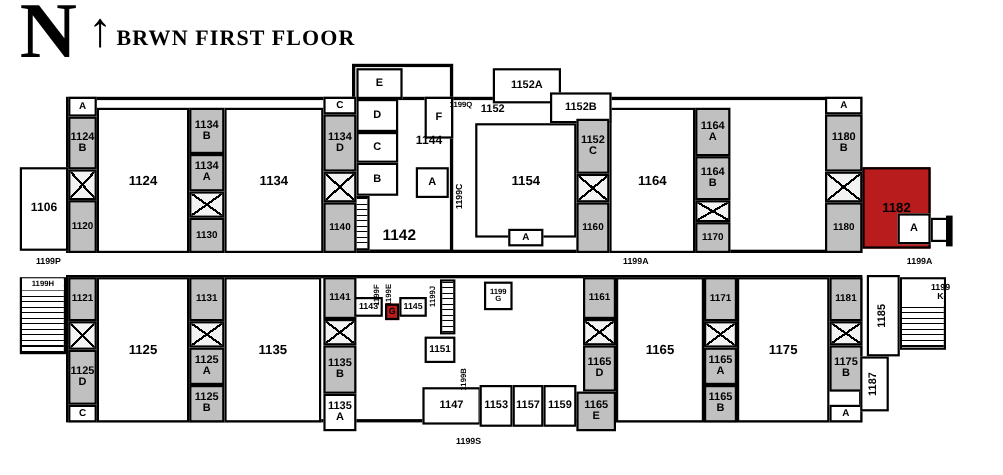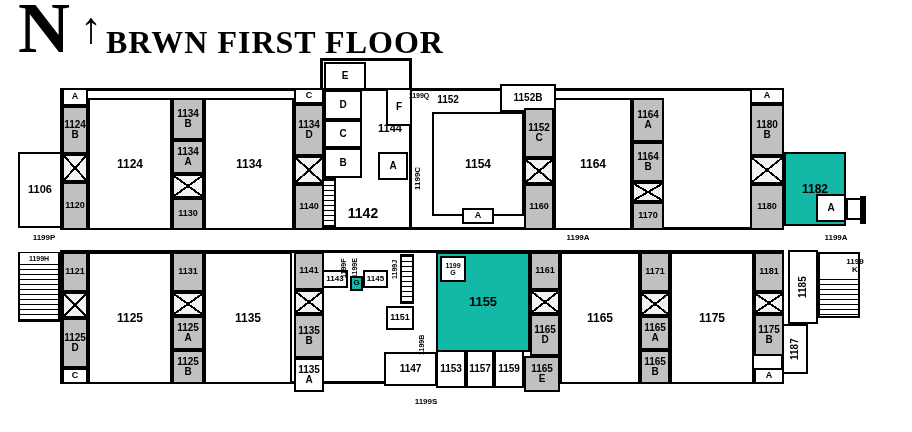--- a/index.html
+++ b/index.html
@@ -5,37 +5,37 @@
 <style>
   html,body{margin:0;padding:0;}
   body{width:912px;height:432px;position:relative;background:#fff;overflow:hidden;
        font-family:"Liberation Sans",sans-serif;color:#000;}
   #plan{position:absolute;left:0;top:0;width:912px;height:432px;}
   .cell{position:absolute;box-sizing:border-box;display:flex;align-items:center;justify-content:center;
         text-align:center;font-weight:bold;line-height:1.05;white-space:pre-line;font-size:11px;}
   .room{background:#fff;border:2px solid #000;}
   .outline{border:3px solid #000;background:transparent;}
   .gray{background:#c0c0c0;border:2px solid #000;}
-  .green{background:#14b8a6;border:2px solid #000;}
+  .green{background:#b91c1c;border:2px solid #000;}
   .hatch{background:#f2f2f2;border:2px solid #000;
     background-image:
       linear-gradient(to top right,transparent calc(50% - 1px),#000 calc(50% - 1px),#000 calc(50% + 1px),transparent calc(50% + 1px)),
       linear-gradient(to bottom right,transparent calc(50% - 1px),#000 calc(50% - 1px),#000 calc(50% + 1px),transparent calc(50% + 1px));}
   .stair{background:#fff;border:2px solid #000;
     background-image:repeating-linear-gradient(180deg,#000 0px,#000 1px,transparent 1px,transparent 5px);}
   .label{background:transparent;border:none;}
   .wlabel{background:#fff;border:none;}
   .vlabel{background:transparent;border:none;writing-mode:vertical-rl;transform:rotate(180deg);}
   .vroom{background:#fff;border:2px solid #000;writing-mode:vertical-rl;transform:rotate(180deg);}
   .wall{background:#000;border:none;}
   .north-n{position:absolute;left:18px;top:-8px;font-family:"Liberation Serif",serif;
            font-weight:bold;font-size:72px;line-height:1;}
   .north-arrow{position:absolute;left:80px;top:6px;font-size:44px;line-height:1;font-weight:bold;}
   .heading{position:absolute;left:106px;top:24px;font-family:"Liberation Serif",serif;
-           font-weight:bold;font-size:32px;letter-spacing:1px;}
+           font-weight:bold;font-size:20px;letter-spacing:1px;}
   .legend{position:absolute;left:402px;top:8px;width:72px;height:44px;background:#00dd00;
           display:flex;align-items:center;justify-content:center;text-align:center;
           font-size:11px;white-space:pre-line;}
 </style>
 </head>
 <body>
 
 <div id="plan">
   <div class="north-n">N</div>
   <div class="north-arrow">↑</div>
@@ -54,20 +54,21 @@
     <div class="cell room" style="left: 670px; top: 252px; width: 84px; height: 132px; font-size: 12px;">1175</div>
     <div class="cell room" style="left: 324px; top: 62px; width: 42px; height: 28px; font-size: 10px;">E</div>
     <div class="cell room" style="left: 324px; top: 90px; width: 38px; height: 30px; font-size: 10px;">D</div>
     <div class="cell room" style="left: 324px; top: 120px; width: 38px; height: 28px; font-size: 10px;">C</div>
     <div class="cell room" style="left: 324px; top: 148px; width: 38px; height: 30px; font-size: 10px;">B</div>
     <div class="cell room" style="left: 386px; top: 88px; width: 26px; height: 38px; font-size: 10px;">F</div>
     <div class="cell room" style="left: 378px; top: 152px; width: 30px; height: 28px; font-size: 10px;">A</div>
     <div class="cell stair" style="left: 322px; top: 178px; width: 14px; height: 50px;"></div>
     <div class="cell label" style="left: 368px; top: 120px; width: 44px; height: 18px; font-size: 11px;">1144</div>
     <div class="cell label" style="left: 336px; top: 204px; width: 54px; height: 18px; font-size: 14px;">1142</div>
+    <div class="cell room" style="left: 448px; top: 62px; width: 62px; height: 32px; font-size: 10px;">1152A</div>
     <div class="cell room" style="left: 500px; top: 84px; width: 56px; height: 28px; font-size: 10px;">1152B</div>
     <div class="cell label" style="left: 430px; top: 92px; width: 36px; height: 16px; font-size: 10px;">1152</div>
     <div class="cell room" style="left: 462px; top: 208px; width: 32px; height: 16px; font-size: 9px;">A</div>
     <div class="cell room" style="left: 62px; top: 88px; width: 26px; height: 18px; font-size: 9px;">A</div>
     <div class="cell gray" style="left: 62px; top: 106px; width: 26px; height: 48px; font-size: 10px;">1124
 B</div>
     <div class="cell hatch" style="left: 62px; top: 154px; width: 26px; height: 28px;"></div>
     <div class="cell gray" style="left: 62px; top: 182px; width: 26px; height: 48px; font-size: 9px;">1120</div>
     <div class="cell gray" style="left: 172px; top: 98px; width: 32px; height: 42px; font-size: 10px;">1134
 B</div>
@@ -127,21 +128,20 @@
     <div class="cell vlabel" style="left: 338px; top: 248px; width: 11px; height: 40px; font-size: 7px;">1199F</div>
     <div class="cell vlabel" style="left: 349px; top: 248px; width: 11px; height: 40px; font-size: 7px;">1199E</div>
     <div class="cell green" style="left: 350px; top: 276px; width: 13px; height: 15px; font-size: 8px;">G</div>
     <div class="cell room" style="left: 363px; top: 270px; width: 25px; height: 18px; font-size: 8px;">1145</div>
     <div class="cell vlabel" style="left: 389px; top: 250px; width: 11px; height: 38px; font-size: 7px;">1199J</div>
     <div class="cell stair" style="left: 400px; top: 254px; width: 14px; height: 50px;"></div>
     <div class="cell room" style="left: 386px; top: 306px; width: 28px; height: 24px; font-size: 9px;">1151</div>
     <div class="cell room" style="left: 384px; top: 352px; width: 53px; height: 34px; font-size: 10px;">1147</div>
     <div class="cell vlabel" style="left: 416px; top: 322px; width: 12px; height: 46px; font-size: 7px;">1199B</div>
     <div class="cell label" style="left: 406px; top: 396px; width: 40px; height: 12px; font-size: 8px;">1199S</div>
-    <div class="cell green" style="left: 436px; top: 252px; width: 94px; height: 100px; font-size: 13px;">1155</div>
     <div class="cell room" style="left: 440px; top: 256px; width: 26px; height: 26px; font-size: 7px;">1199
 G</div>
     <div class="cell room" style="left: 436px; top: 350px; width: 30px; height: 38px; font-size: 10px;">1153</div>
     <div class="cell room" style="left: 466px; top: 350px; width: 28px; height: 38px; font-size: 10px;">1157</div>
     <div class="cell room" style="left: 494px; top: 350px; width: 30px; height: 38px; font-size: 10px;">1159</div>
     <div class="cell gray" style="left: 530px; top: 252px; width: 30px; height: 38px; font-size: 9px;">1161</div>
     <div class="cell hatch" style="left: 530px; top: 290px; width: 30px; height: 24px;"></div>
     <div class="cell gray" style="left: 530px; top: 314px; width: 30px; height: 42px; font-size: 10px;">1165
 D</div>
     <div class="cell gray" style="left: 524px; top: 356px; width: 36px; height: 36px; font-size: 10px;">1165

